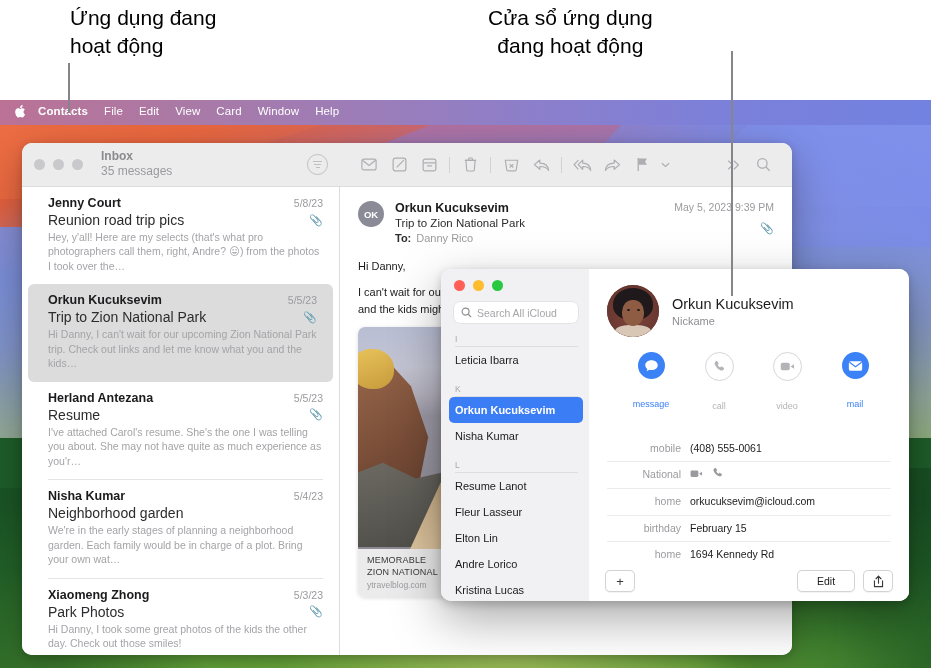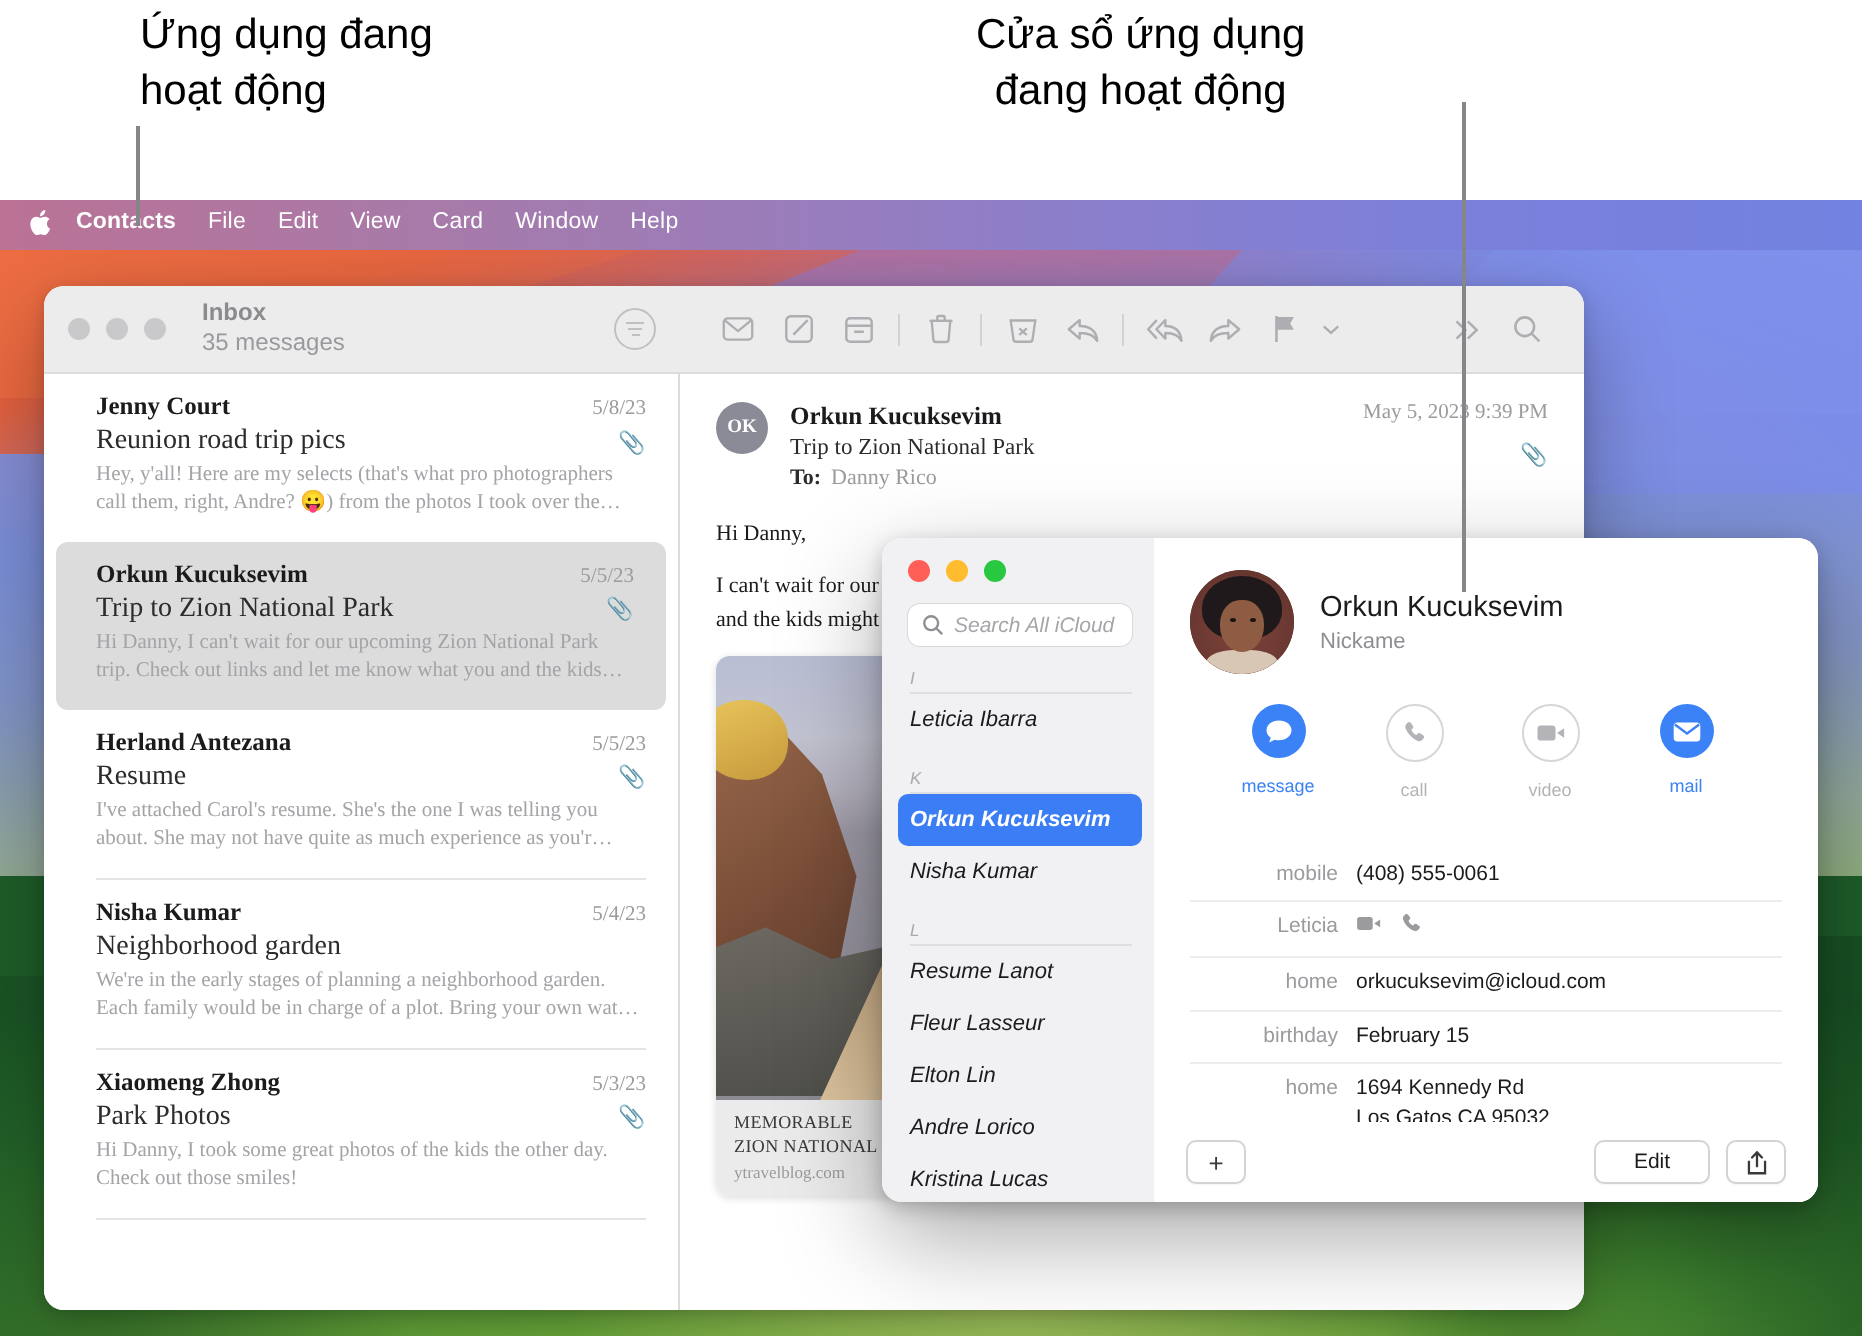--- a/index.html
+++ b/index.html
@@ -74,21 +74,21 @@
   .filter-btn i:nth-child(2){width:6.5px;}
   .filter-btn i:nth-child(3){width:4px;}
 
   .mail-toolbar{flex:1;height:44px;background:#ececed;border-bottom:1px solid #dcdcdd;
     display:flex;align-items:center;padding:0 14px;box-sizing:border-box;gap:0;}
   .tb-icon{width:30px;height:26px;display:flex;align-items:center;justify-content:center;color:#aeaeb2;}
   .tb-sep{width:1px;height:16px;background:#d2d2d5;margin:0 5px;}
   .tb-spacer{flex:1;}
 
   
-  .mail-body{display:flex;height:468px;font-family:Liberation Serif, serif;}
+  .mail-body{display:flex;height:468px;}
   .msg-list{width:318px;background:#fff;border-right:1px solid #dcdcdd;box-sizing:border-box;overflow:hidden;}
   .msg{padding:9px 16px 11px 26px;position:relative;box-sizing:border-box;}
   .msg.selected{background:#dcdcdc;border-radius:6px;margin:0 6px;padding-left:20px;}
   .msg-div{height:1px;background:#e4e4e6;margin:0 16px 0 26px;}
   .msg-row1{display:flex;align-items:baseline;}
   .msg-from{font-size:12.5px;font-weight:bold;color:#1b1b1d;flex:1;}
   .msg-date{font-size:10.5px;color:#9b9b9f;}
   .msg-row2{display:flex;align-items:center;margin-top:2px;}
   .msg-subj{font-size:14px;color:#2c2c2e;flex:1;}
   .clip{color:#bdbdc1;font-size:11px;}
@@ -130,21 +130,21 @@
   .hiker-t{position:absolute;left:114px;top:166px;width:18px;height:26px;background:#dcdde1;border-radius:7px 7px 4px 4px;}
   .hiker-h{position:absolute;left:119px;top:161px;width:9px;height:9px;background:#e2e3e6;border-radius:50%;}
   .cap{position:absolute;left:0;bottom:0;width:190px;height:48px;background:#ebebeb;padding:5px 9px;box-sizing:border-box;}
   .cap-t{font-size:9px;color:#3a3a3c;line-height:1.34;letter-spacing:.2px;}
   .cap-u{font-size:8.5px;color:#9b9b9f;margin-top:2px;}
 
   
   .contacts-window{position:absolute;left:441px;top:269px;width:468px;height:332px;
     background:#fff;border-radius:10px;overflow:hidden;z-index:40;
     box-shadow:0 18px 50px rgba(0,0,0,.34),0 3px 10px rgba(0,0,0,.2);display:flex;}
-  .ct-side{width:136px;background:#f1f0f2;box-sizing:border-box;padding:11px 11px 0 13px;position:relative;font-style:italic;}
+  .ct-side{width:148px;background:#f1f0f2;box-sizing:border-box;padding:11px 11px 0 13px;position:relative;}
   .ct-tl{margin-bottom:11px;}
   .ct-tl .tl:nth-child(1){background:#ff5f57;}
   .ct-tl .tl:nth-child(2){background:#febc2e;}
   .ct-tl .tl:nth-child(3){background:#28c840;}
   .ct-search{height:21px;background:#fff;border-radius:6px;display:flex;align-items:center;padding:0 7px;
     box-sizing:border-box;box-shadow:0 0 0 .5px rgba(0,0,0,.1);}
   .ct-search .sq{color:#8e8e93;margin-right:5px;display:flex;}
   .ct-search .ph{font-size:10.5px;color:#a6a6aa;}
   .ct-group{font-size:8.5px;color:#a9a9ad;margin:11px 0 0 1px;padding-bottom:2px;border-bottom:1px solid #dedee0;}
   .ct-name{font-size:11px;color:#1b1b1d;padding:7px 1px 7px 1px;border-radius:5px;}
@@ -160,21 +160,21 @@
   .cp-eye{position:absolute;width:3px;height:2px;background:#1d1513;border-radius:50%;top:24px;}
   .cp-eye.l{left:20px;} .cp-eye.r{left:30px;}
   .ct-nm{font-size:14.5px;color:#1b1b1d;}
   .ct-nk{font-size:11px;color:#8e8e93;margin-top:3px;}
 
   .ct-actions{display:flex;gap:28px;margin:15px 0 0 24px;}
   .act{width:40px;text-align:center;}
   .act-c{width:27px;height:27px;border-radius:50%;margin:0 auto;display:flex;align-items:center;justify-content:center;}
   .act-c.on{background:#3b82f6;color:#fff;}
   .act-c.off{background:#fff;border:1.4px solid #d6d6da;color:#b4b4b8;}
-  .act-l{font-size:9px;margin-top:9px;}
+  .act-l{font-size:9px;margin-top:20px;}
   .act-l.on{color:#3b82f6;} .act-l.off{color:#b4b4b8;}
 
   .ct-fields{margin-top:25px;}
   .fr{display:flex;align-items:flex-start;padding:5px 0 5px 0;border-bottom:1px solid #ececee;}
   .fl{width:74px;text-align:right;font-size:10.5px;color:#9b9b9f;padding-right:9px;flex:none;line-height:1.45;}
   .fv{font-size:10.5px;color:#1b1b1d;line-height:1.45;}
   .fv.icons{display:flex;gap:9px;align-items:center;color:#9b9b9f;}
   .ct-foot{position:absolute;left:0;right:0;bottom:0;height:40px;background:#fff;
     display:flex;align-items:center;padding:0 16px;box-sizing:border-box;}
   .btn{height:20px;border:.8px solid #d3d3d6;border-radius:5px;background:#fff;display:flex;align-items:center;
@@ -507,21 +507,21 @@
         <div class="act-l on">mail</div>
       </div>
     </div>
 
     <div class="ct-fields">
       <div class="fr">
         <div class="fl">mobile</div>
         <div class="fv">(408) 555-0061</div>
       </div>
       <div class="fr">
-        <div class="fl">Leticia</div>
+        <div class="fl">National</div>
         <div class="fv icons">
           <span><svg width="13" height="10" viewBox="0 0 14 10">
                 <rect x="0.6" y="1.2" width="8.4" height="7" rx="1.5" fill="currentColor"></rect>
                 <path d="M9.8 4.7 13 2.6v4.2z" fill="currentColor"></path>
               </svg></span>
           <span><svg width="12" height="12" viewBox="0 0 13 13">
                 <path d="M2.9 1.3c.4-.4 1.1-.3 1.4.1l1.1 1.5c.3.4.2.9-.2 1.2l-.6.6c.4 1.2 1.4 2.1 2.5 2.6l.6-.6c.3-.4.8-.5 1.2-.2l1.5 1.1c.5.3.5 1 .1 1.4l-.7.7c-.5.5-1.3.7-2 .4C5.2 9.4 2.8 7 1.7 4c-.3-.7-.1-1.5.4-2z" fill="currentColor"></path>
               </svg></span>
         </div>
       </div>

